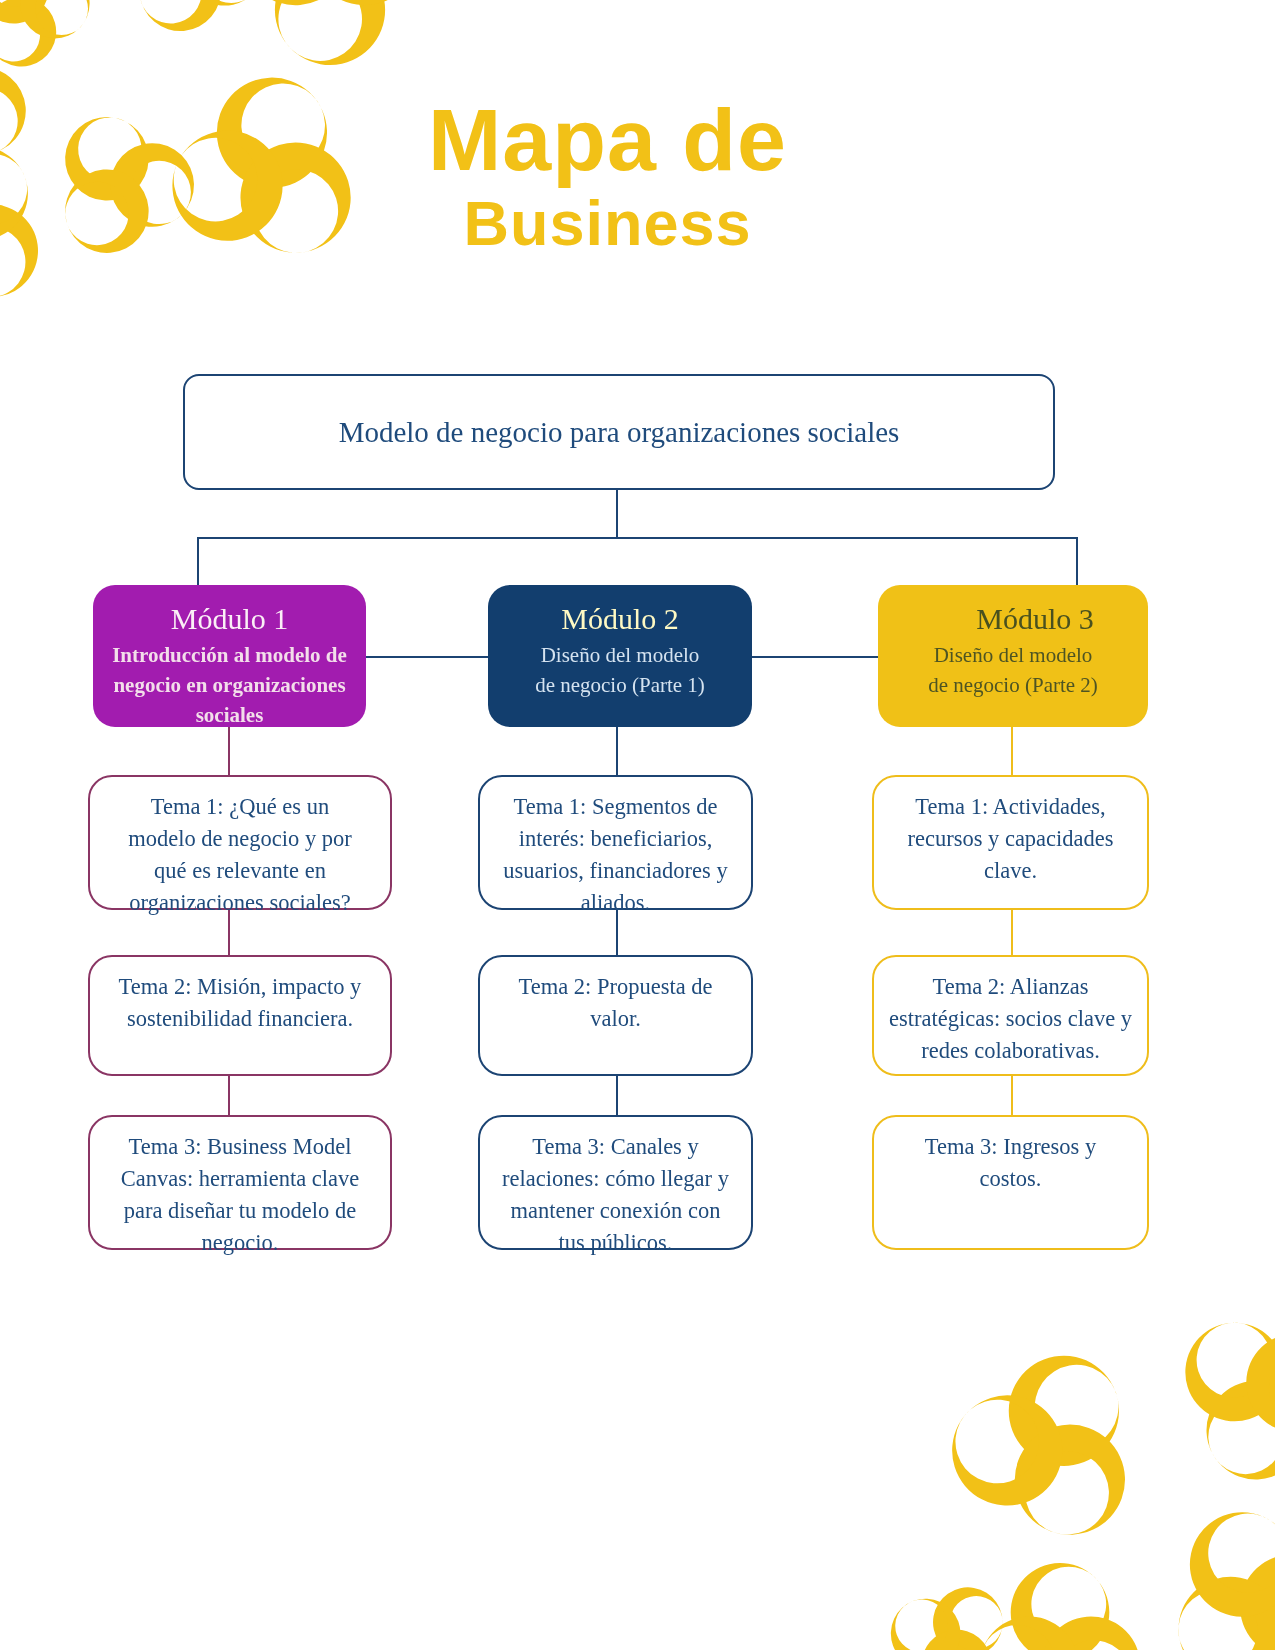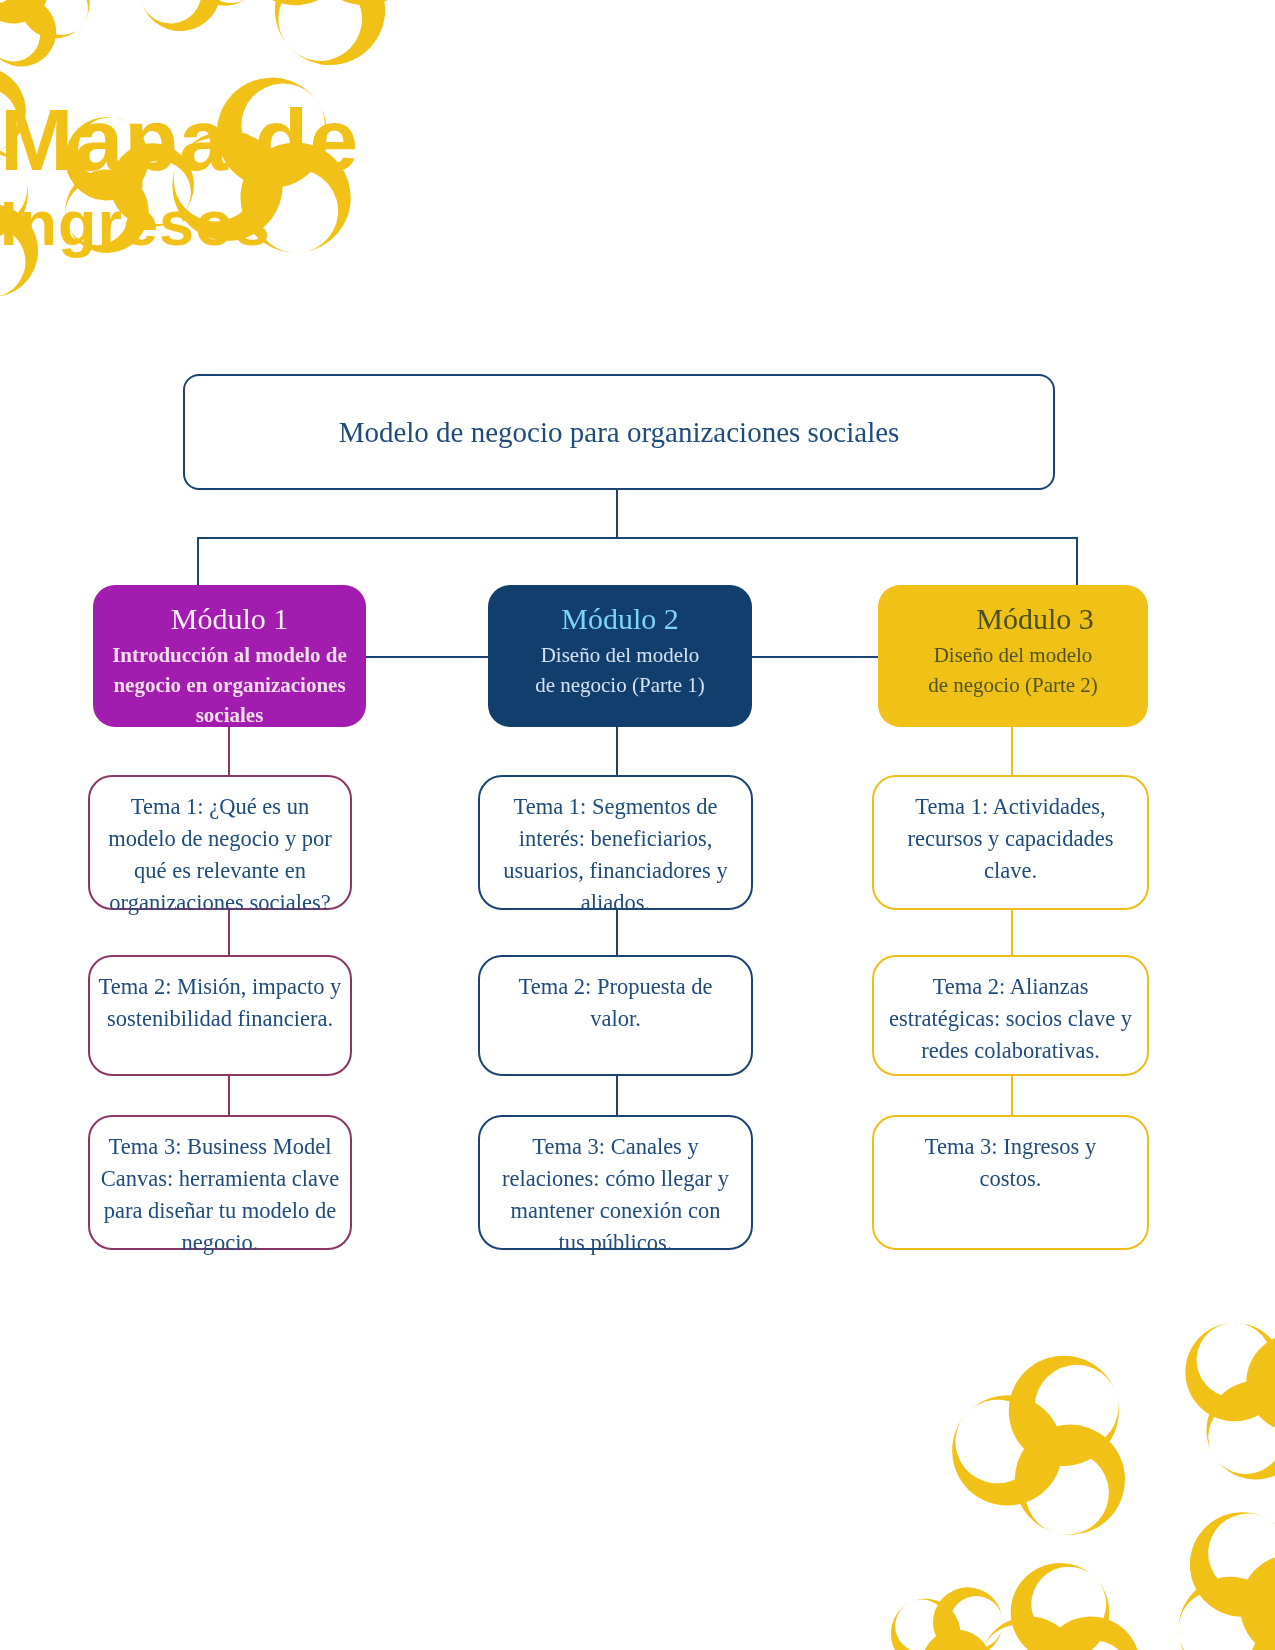--- a/index.html
+++ b/index.html
@@ -3,52 +3,52 @@
 <meta charset="utf-8">
 <style>
   html,body{margin:0;padding:0;}
   body{width:1275px;height:1650px;position:relative;overflow:hidden;background:#ffffff;
        font-family:"Liberation Serif", serif;}
   .layer{position:absolute;left:0;top:0;width:1275px;height:1650px;}
   #deco-layer{z-index:0;}
   #line-layer{z-index:1;}
 
   
-  .title-wrap{position:absolute;left:0;top:96px;width:1215px;text-align:left;z-index:2;
+  .title-wrap{position:absolute;left:0;top:96px;width:1215px;text-align:center;z-index:2;
               font-family:"Liberation Sans", sans-serif;font-weight:bold;color:#F2C117;}
   .title-line1{font-size:88px;line-height:1.0;letter-spacing:1px;}
   .title-line2{font-size:63px;line-height:1.0;margin-top:8px;letter-spacing:1px;}
 
   
   .root-node{position:absolute;left:183px;top:374px;width:868px;height:112px;z-index:2;
              border:2px solid #1C4473;border-radius:16px;background:#ffffff;
              display:flex;align-items:center;justify-content:center;
              font-size:29px;color:#1F4B7C;}
 
   
   .module{position:absolute;top:585px;height:142px;z-index:2;border-radius:22px;
           box-sizing:border-box;padding-top:15px;text-align:center;}
   .module .m-title{font-size:30px;line-height:1.25;}
   .module .m-sub{font-size:21px;line-height:1.45;white-space:pre-line;margin-top:2px;}
   #module-1{left:93px;width:273px;background:#a21caf;}
   #module-1 .m-title{color:#FBEFF6;}
   #module-1 .m-sub{color:#F3DEEA;font-weight:bold;}
   #module-2{left:488px;width:264px;background:#123E6E;}
-  #module-2 .m-title{color:#7dd3fc;}
+  #module-2 .m-title{color:#fef9c3;}
   #module-2 .m-sub{color:#D5E3F0;}
   #module-3{left:878px;width:270px;background:#F0C117;}
   #module-3 .m-title{color:#49511F;margin-left:44px;}
   #module-3 .m-sub{color:#4E5423;}
 
   
   .topic{position:absolute;z-index:2;background:#ffffff;border-radius:24px;
          box-sizing:border-box;border:2px solid #1C4473;
          padding:14px 8px 0 8px;text-align:center;
          font-size:22.5px;line-height:1.42;color:#1F4B7C;white-space:pre-line;}
-  .col1{left:88px;width:264px;border-color:#8A3564;}
+  .col1{left:88px;width:304px;border-color:#8A3564;}
   .col2{left:478px;width:275px;border-color:#1C4473;}
   .col3{left:872px;width:277px;border-color:#EFBD1B;}
   .row1{top:775px;height:135px;}
   .row2{top:955px;height:121px;}
   .row3{top:1115px;height:135px;}
 </style>
 </head>
 <body>
 
 <svg id="deco-layer" class="layer" viewBox="0 0 1275 1650" aria-hidden="true">
@@ -100,21 +100,21 @@
   </g>
   <g stroke="#EFBD1B" stroke-width="2" fill="none">
     <line x1="1012" y1="722" x2="1012" y2="780"></line>
     <line x1="1012" y1="905" x2="1012" y2="960"></line>
     <line x1="1012" y1="1071" x2="1012" y2="1120"></line>
   </g>
 </svg>
 
 <div class="title-wrap">
   <div class="title-line1">Mapa de</div>
-  <div class="title-line2">Ingresos</div>
+  <div class="title-line2">Business</div>
 </div>
 
 <div class="root-node">
   <span>Modelo de negocio para organizaciones sociales</span>
 </div>
 
 <div class="module" id="module-1">
   <div class="m-title">Módulo 1</div>
   <div class="m-sub">Introducción al modelo de
 negocio en organizaciones

